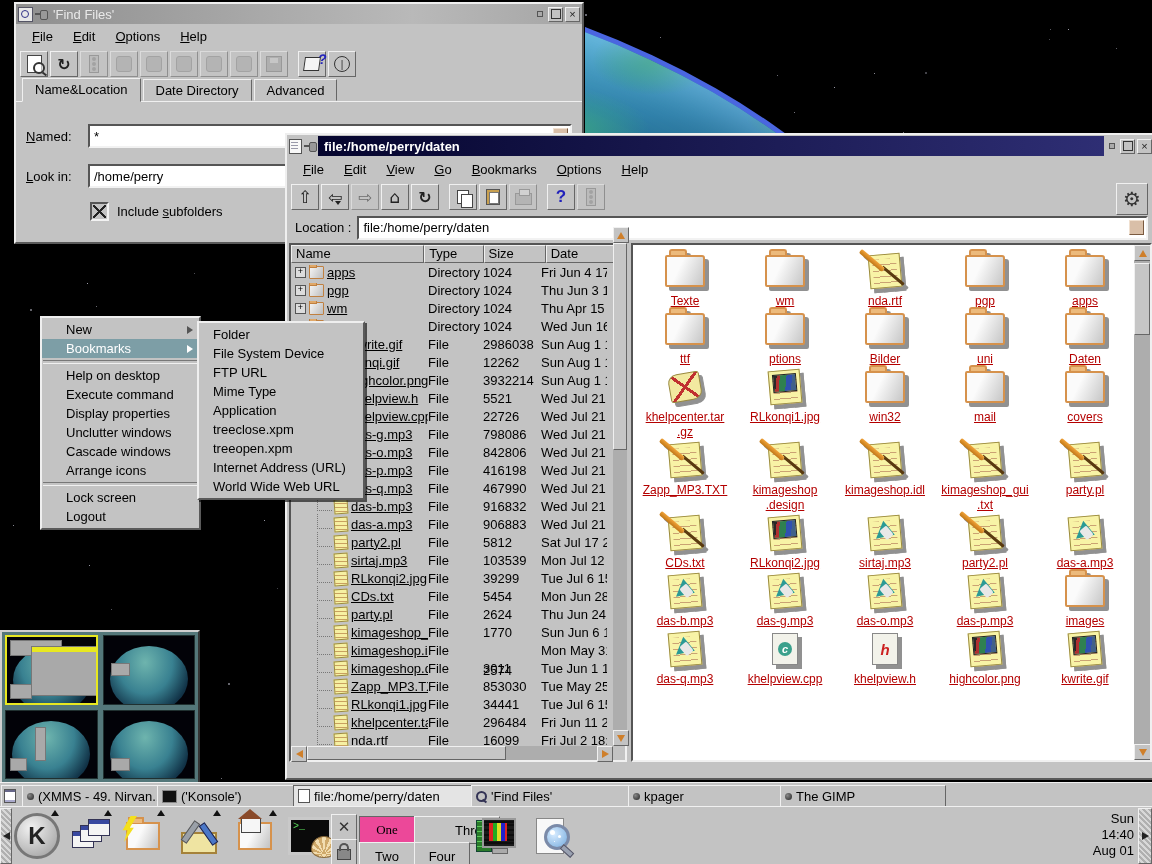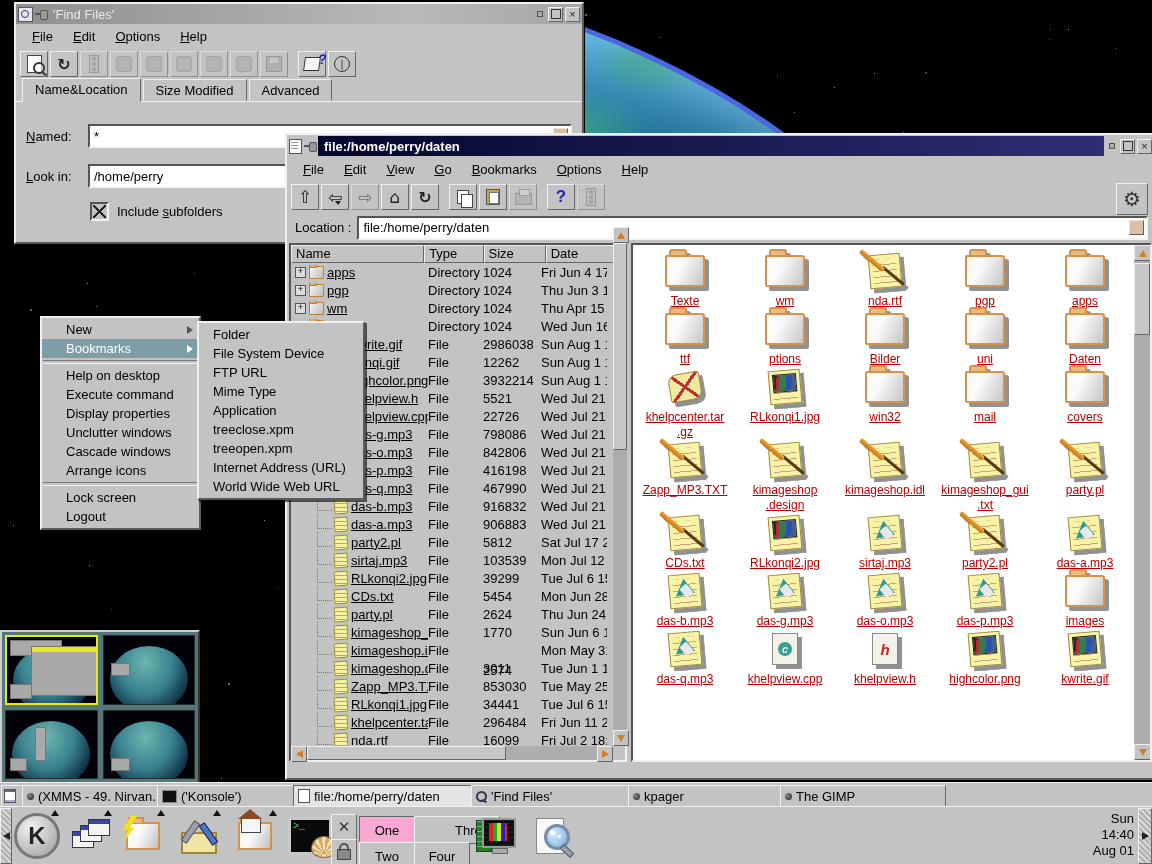--- a/index.html
+++ b/index.html
@@ -161,21 +161,21 @@
   .ti-find{width:11px;height:11px;position:relative;flex:0 0 auto;}
   .ti-find:before{content:"";position:absolute;left:0;top:0;width:7px;height:7px;border:2px solid #335;border-radius:50%;}
   .ti-find:after{content:"";position:absolute;right:0;bottom:0;width:5px;height:2px;background:#335;transform:rotate(40deg);}
   
   #panel{position:absolute;left:0;top:806px;width:1152px;height:58px;background:#c3c3c3;border-top:1px solid #f0f0f0;z-index:40;}
   .hide-strip{position:absolute;top:1px;bottom:1px;width:10px;background:repeating-linear-gradient(45deg,#b0b0b0 0 2px,#d8d8d8 2px 4px);border:1px solid;border-color:#f0f0f0 #666 #666 #f0f0f0;display:flex;align-items:center;justify-content:center;}
   .launcher{position:absolute;width:48px;height:48px;top:5px;display:flex;align-items:center;justify-content:center;}
   .launcher .up-arrow{position:absolute;right:2px;top:-2px;width:0;height:0;border-left:4px solid transparent;border-right:4px solid transparent;border-bottom:6px solid #111;}
   .small-btn{position:absolute;width:24px;height:24px;background:#c3c3c3;border:1px solid;border-color:#f0f0f0 #666 #666 #f0f0f0;display:flex;align-items:center;justify-content:center;}
   .desk-btn{position:absolute;width:54px;height:26px;background:#c3c3c3;border:1px solid;border-color:#f0f0f0 #666 #666 #f0f0f0;display:flex;align-items:center;justify-content:center;font-size:13px;}
-  .desk-btn.pressed{background:#f9a8d4;border-color:#666 #f0f0f0 #f0f0f0 #666;}
+  .desk-btn.pressed{background:#ec4899;border-color:#666 #f0f0f0 #f0f0f0 #666;font-family:Liberation Serif, serif;}
   #clock{position:absolute;right:18px;top:4px;text-align:right;font-size:13px;line-height:16px;}
   
   .pk-gear{width:40px;height:40px;border-radius:50%;background:radial-gradient(circle at 35% 30%,#f2f2f2,#9a9a9a);border:3px solid #777;display:flex;align-items:center;justify-content:center;font-weight:bold;font-size:24px;color:#222;}
   .pk-wins{position:relative;width:36px;height:34px;}
   .pk-wins i{position:absolute;width:20px;height:15px;background:#f4f4f4;border:1px solid #335;}
   .pk-wins i:before{content:"";position:absolute;left:0;right:0;top:0;height:4px;background:#3848a0;}
   .pk-folder{width:30px;height:24px;background:linear-gradient(115deg,#fafafa 40%,#c2c2c2);border:2px solid #d6924c;position:relative;}
   .pk-folder:before{content:"";position:absolute;left:0;top:-7px;width:12px;height:4px;background:#ecba7c;border:2px solid #d6924c;border-bottom:none;}
   .pk-bolt{position:absolute;left:2px;top:4px;width:16px;height:26px;background:#f4e01c;clip-path:polygon(60% 0,100% 0,55% 45%,80% 45%,20% 100%,40% 55%,10% 55%);filter:drop-shadow(1px 1px 0 #555);}
   .pk-box{width:32px;height:18px;background:#efe4a2;border:2px solid #a5823a;position:relative;margin-top:14px;}
@@ -442,21 +442,21 @@
         </div>
         <div class="tbtn" style="margin-left: 8px;">
           <span class="gi g-book"></span>
         </div>
         <div class="tbtn">
           <span class="gi g-info">|</span>
         </div>
       </div>
     <div class="tabbar" id="ff-tabbar">
         <span class="tab active">Name&amp;Location</span>
-        <span class="tab">Size Modified</span>
+        <span class="tab">Date Directory</span>
         <span class="tab">Advanced</span>
       </div>
     <div style="position:relative;height:136px;">
       <div class="ff-row" style="top:22px;left:10px;right:10px;">
         <span class="ff-label"><span class="ul">N</span>amed:</span>
         <div class="textfield" style="flex:1;">
           <span>*</span>
           <span class="combo-btn"></span>
         </div>
       </div>

